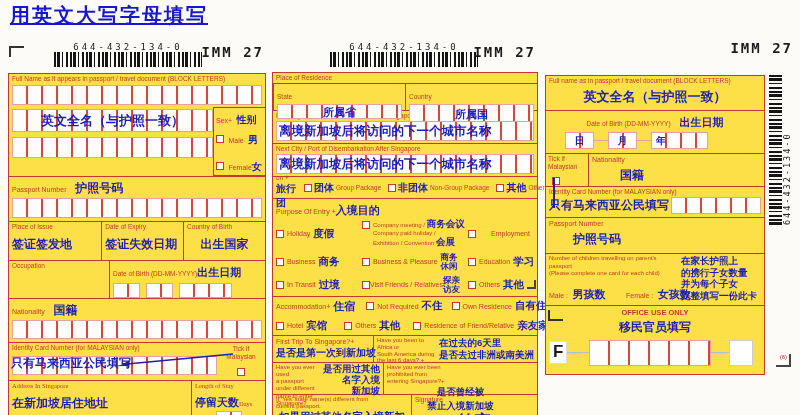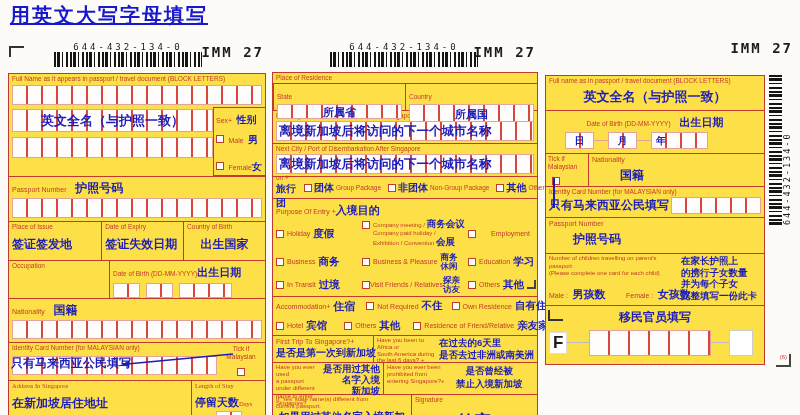--- a/index.html
+++ b/index.html
@@ -281,21 +281,21 @@
     </div>
     <div class="r flex" style="height:32px;">
       <div class="flex" style="width:110px;padding:1px 3px;gap:2px;">
         <div style="font-size:6px;color:var(--red);line-height:1.2;">
           <div>Have you ever used</div>
           <div>a passport under different</div>
           <div>name to enter Singapore?</div>
         </div>
         <div class="cn nw" style="font-size:9.5px;line-height:1.15;text-align:right;flex:1;"><span>是否用过其他</span><br><span>名字入境</span><br><span>新加坡</span></div>
       </div>
-      <div class="colsep flex grow" style="padding:1px 3px;">
+      <div class="colsep flex grow" style="padding:1px 3px;flex-direction:column;">
         <div style="font-size:6px;color:var(--red);line-height:1.2;">
           <div>Have you ever been</div>
           <div>prohibited from</div>
           <div>entering Singapore?+</div>
         </div>
         <div class="cn nw" style="font-size:9.5px;line-height:1.4;text-align:center;flex:1;"><span>是否曾经被</span><br><span>禁止入境新加坡</span></div>
       </div>
     </div>
     <div class="r flex" style="height:48px;">
       <div style="width:138px;padding:1px 3px;">
@@ -369,20 +369,21 @@
         </div>
         <div class="nw" style="margin-top:7px;">
           <span class="lbl7">Male :</span> <span class="cn" style="font-size:11px;">男孩数</span>
           <span class="lbl7" style="margin-left:16px;">Female :</span> <span class="cn" style="font-size:11px;">女孩数</span>
         </div>
       </div>
       <div class="cn nw" style="width:80px;font-size:9.5px;line-height:1.2;"><span>在家长护照上</span><br><span>的携行子女数量</span><br><span>并为每个子女</span><br><span>完整填写一份此卡</span></div>
     </div>
     <div class="r" style="position:relative;padding:2px 3px 8px 3px;">
       <div class="cropBL" style="position:absolute;left:2px;top:4px;"></div>
+      <div class="lbl7 c" style="font-weight:bold;font-size:7.5px;">OFFICE USE ONLY</div>
       <div class="cn c" style="font-size:12px;margin-top:1px;">移民官员填写</div>
       <div class="flex" style="align-items:center;margin-top:4px;">
         <div style="font-size:17px;font-weight:bold;color:var(--blk);padding:0 3px;border:1px solid #ddd;background:#fff;line-height:1.2;">F</div>
         <div style="width:22px;border-top:1px solid #bbb;"></div>
         <div class="comb w20" style="width:122px;height:26px;"></div>
         <div style="width:18px;border-top:1px solid #bbb;"></div>
         <div style="width:24px;height:26px;border:1px solid #ccc;background:#fff;"></div>
       </div>
     </div>
   </div>

